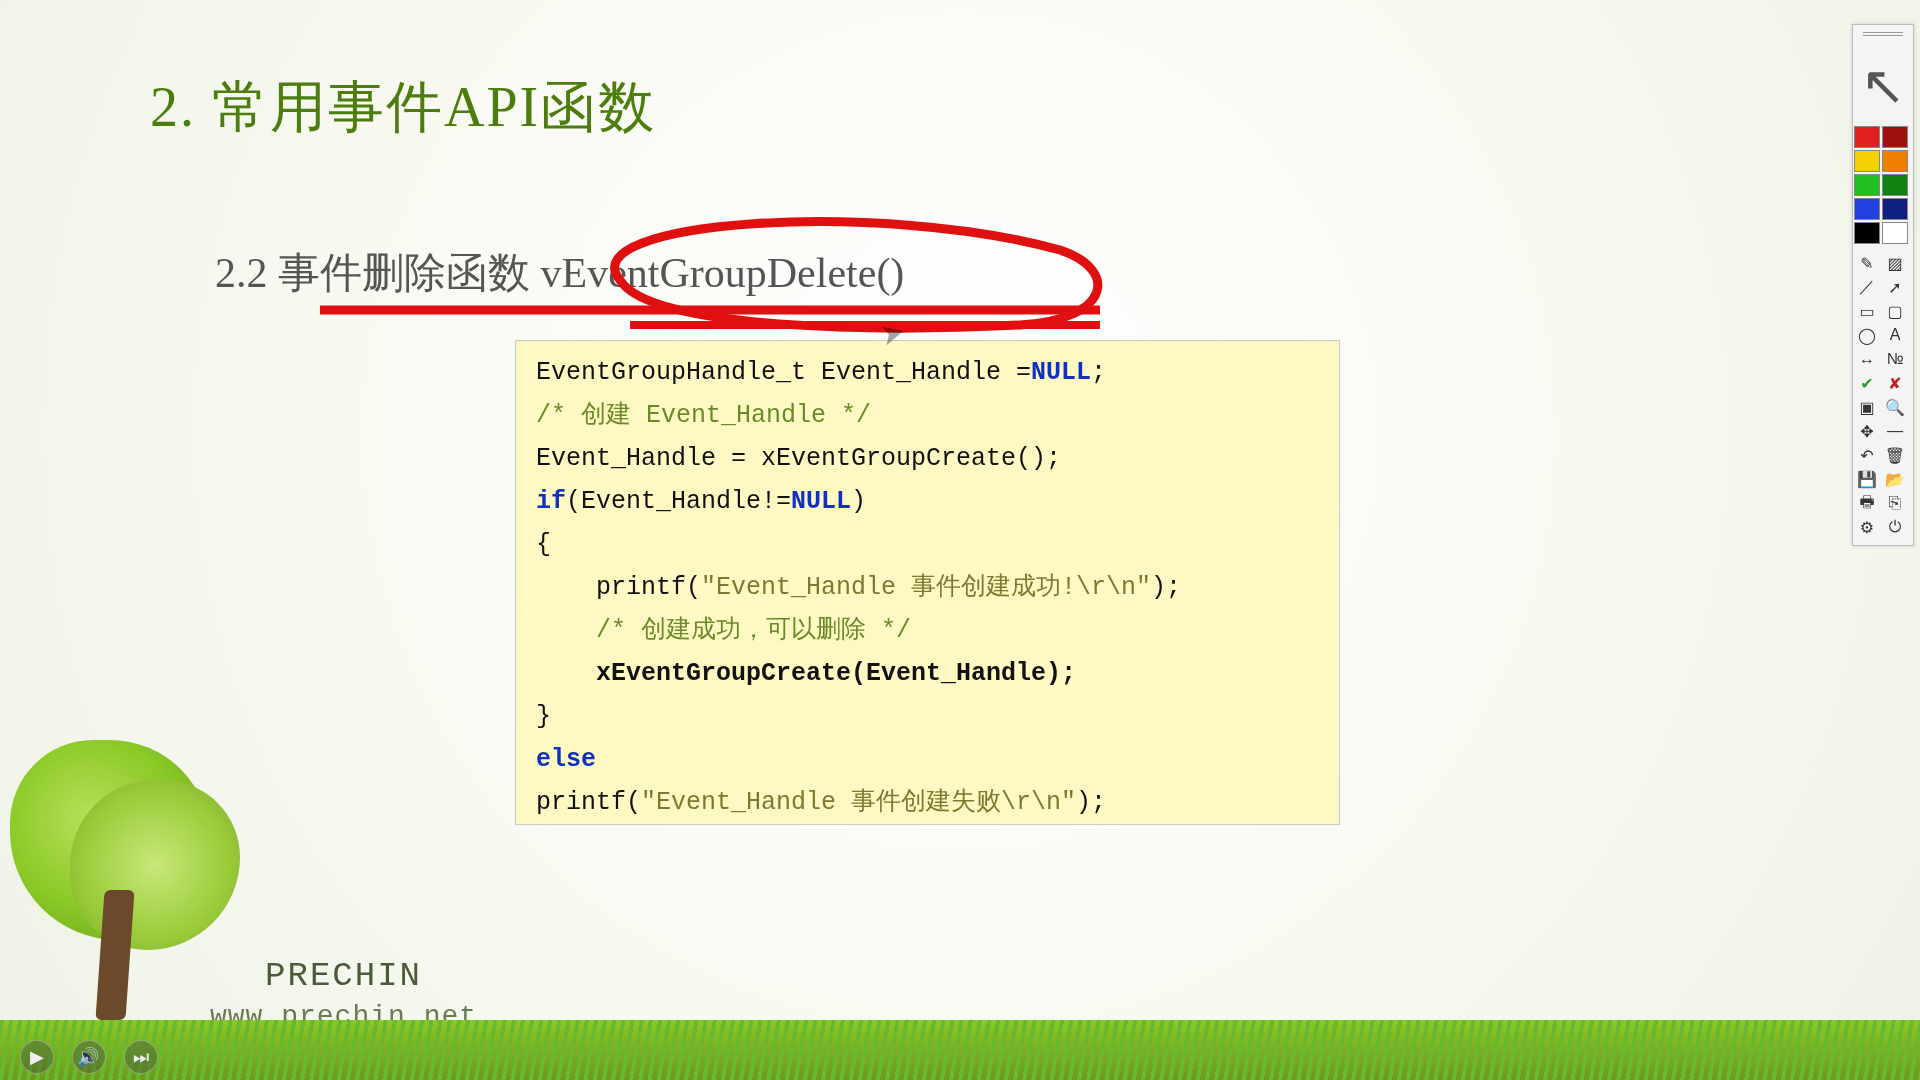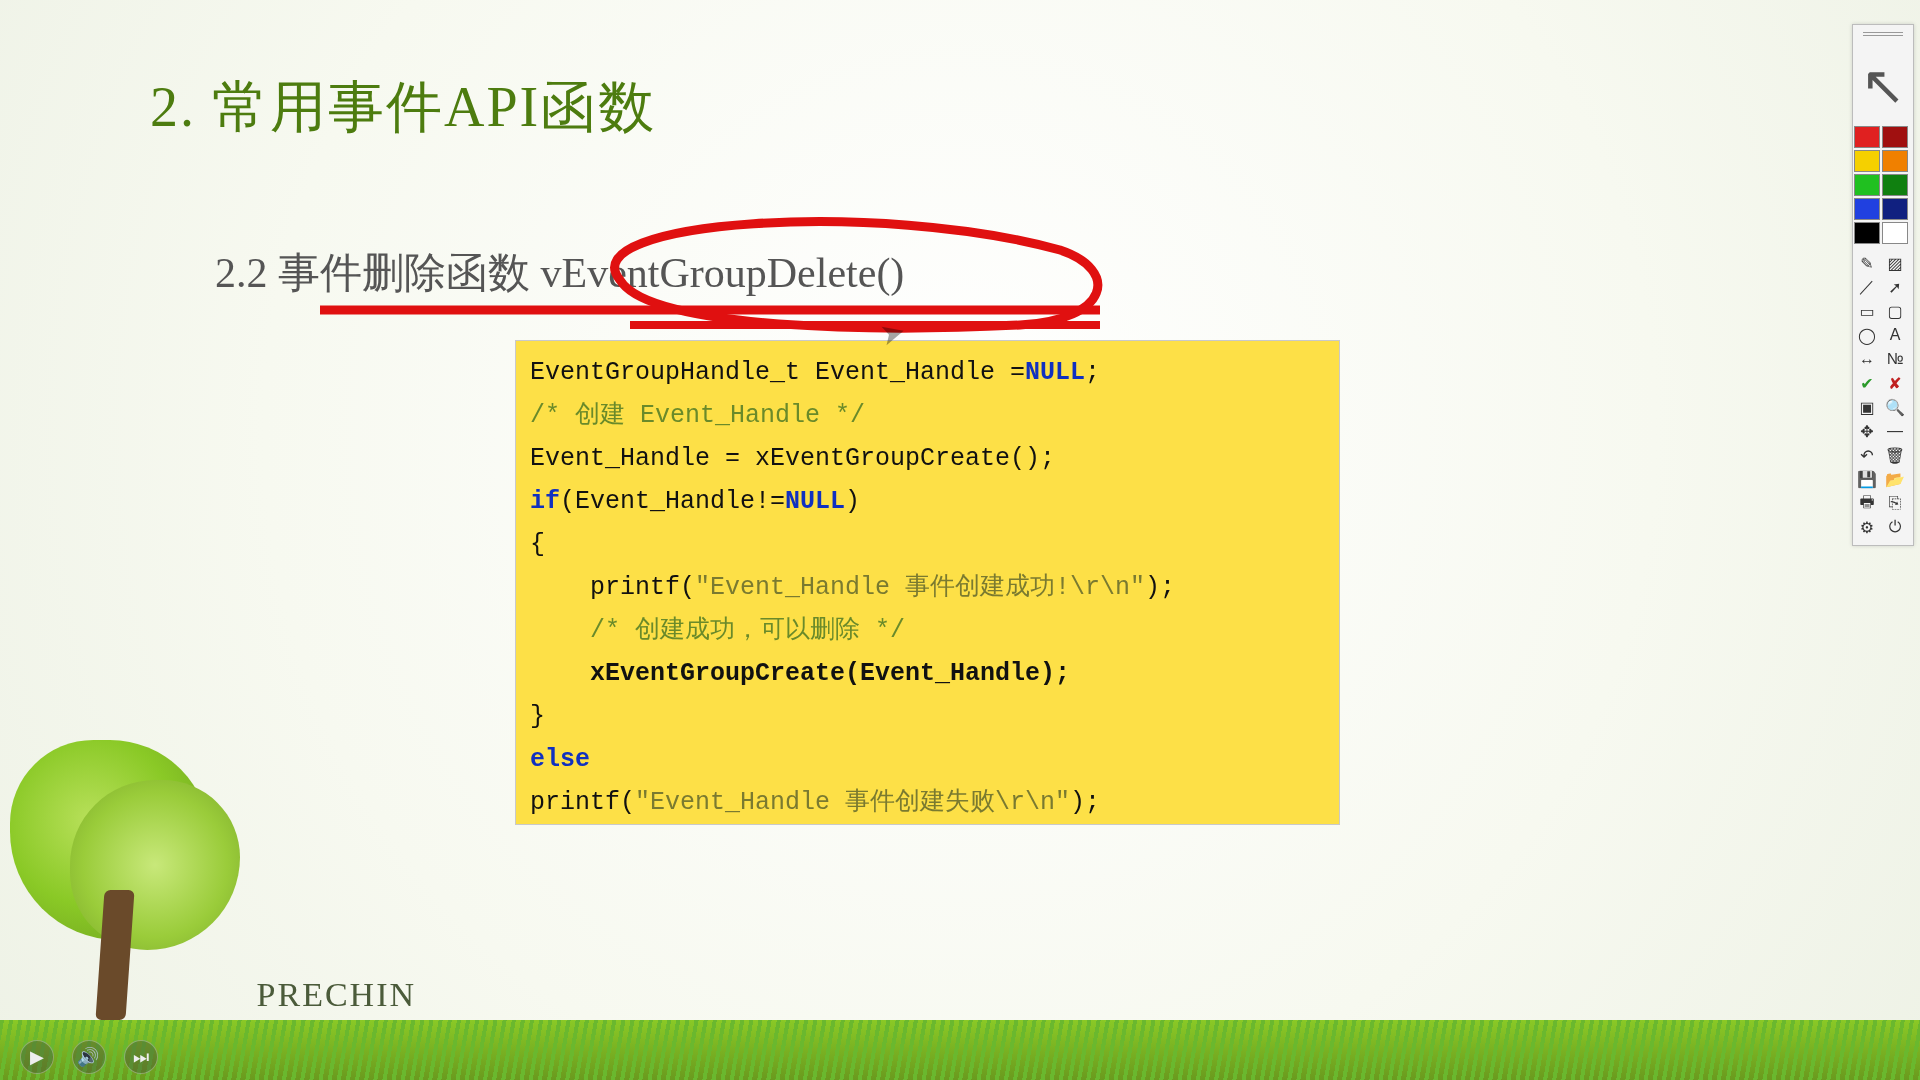--- a/index.html
+++ b/index.html
@@ -29,41 +29,41 @@
     position: absolute;
     left: 215px; top: 245px;
     font-size: 42px;
     color: #555;
     font-family: "SimSun","KaiTi",serif;
   }
   .codebox {
     position: absolute;
     left: 515px; top: 340px;
     width: 825px; height: 485px;
-    background: #fde047;
-    padding: 10px 14px;
+    background: #fef9c3;
+    padding: 10px 20px;
     font-family: "Consolas","Courier New",monospace;
     font-size: 25px;
     line-height: 43px;
     white-space: pre;
     color: #111;
     border: 1px solid #c9c9c9;
   }
   .kw   { color: #1030c0; font-weight: bold; }
   .null { color: #1030c0; font-weight: bold; }
   .cmt  { color: #6a8a2a; }
   .str  { color: #7a7a30; }
   .bold { font-weight: bold; }
 
   .brand {
     position: absolute;
-    left: 210px; bottom: 28px;
-    text-align: right;
+    left: 210px; bottom: 48px;
+    text-align: center;
     color: #4b5b3a;
-    font-family: Liberation Serif, serif;
+    font-family: Liberation Mono, monospace;
   }
   .brand .en { font-size: 34px; letter-spacing: 2px; }
   .brand .cn { font-size: 34px; margin-top:4px;}
   .brand .url{ font-size: 28px; color:#6a7a55; margin-top:6px; letter-spacing:1px;}
 
   
   .tree {
     position:absolute; left:10px; bottom:60px; width:230px; height:280px;
   }
   .tree .foliage {

